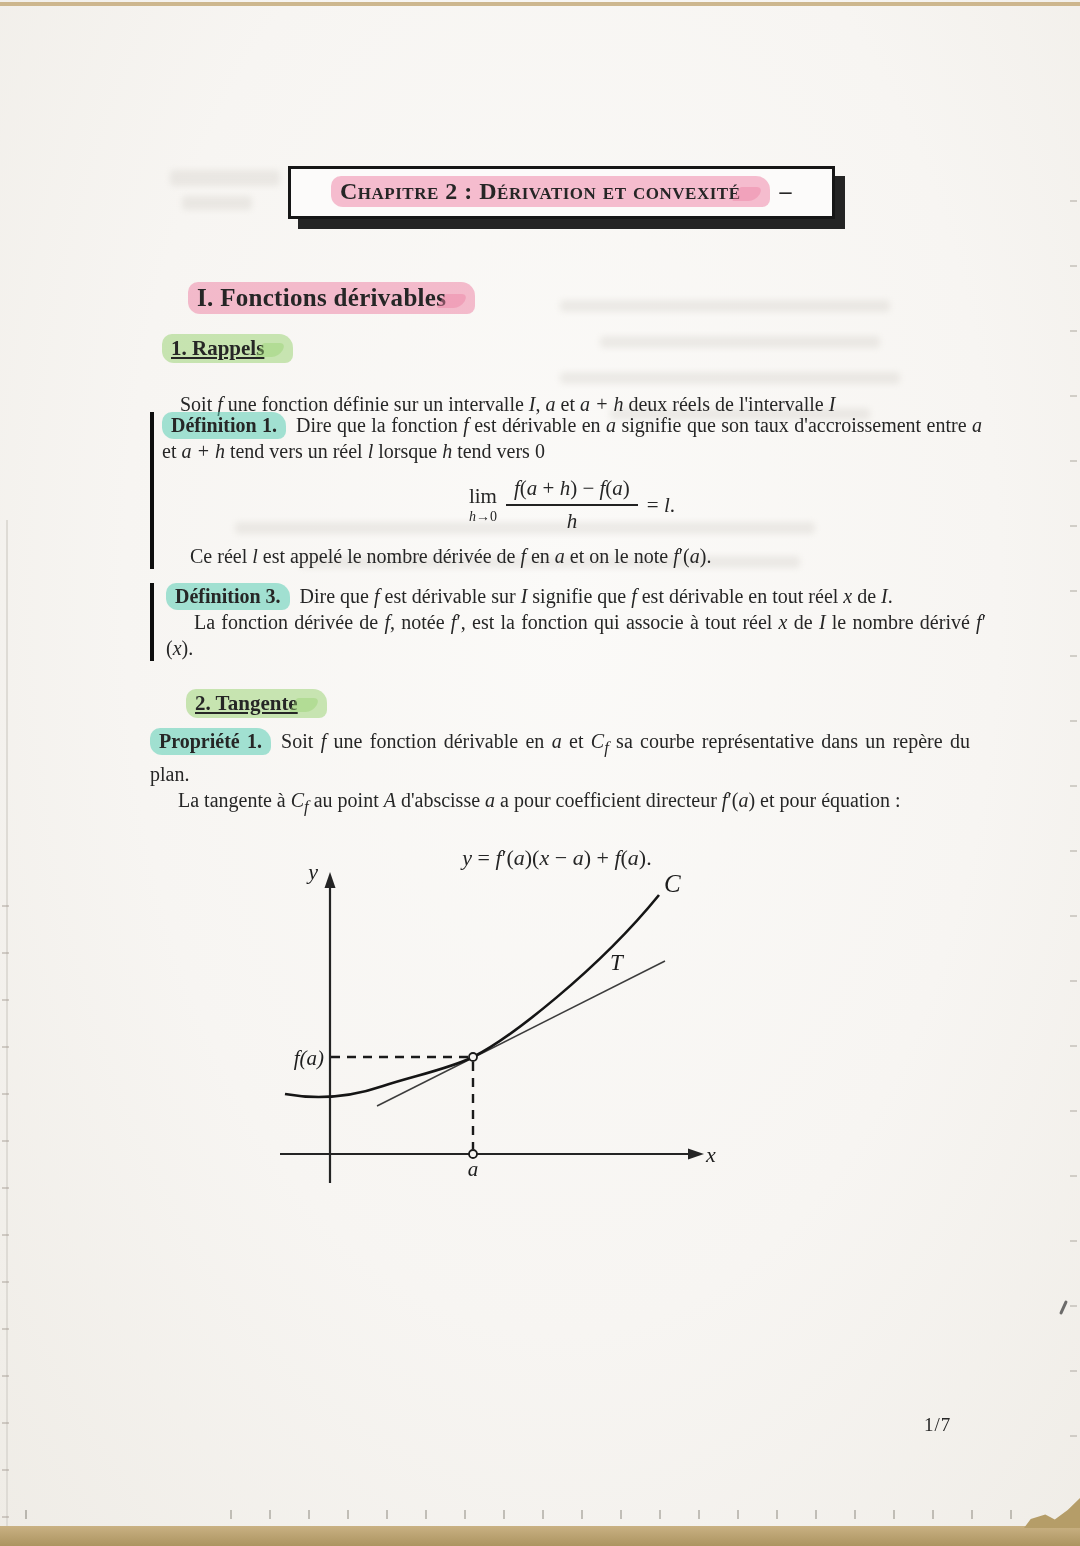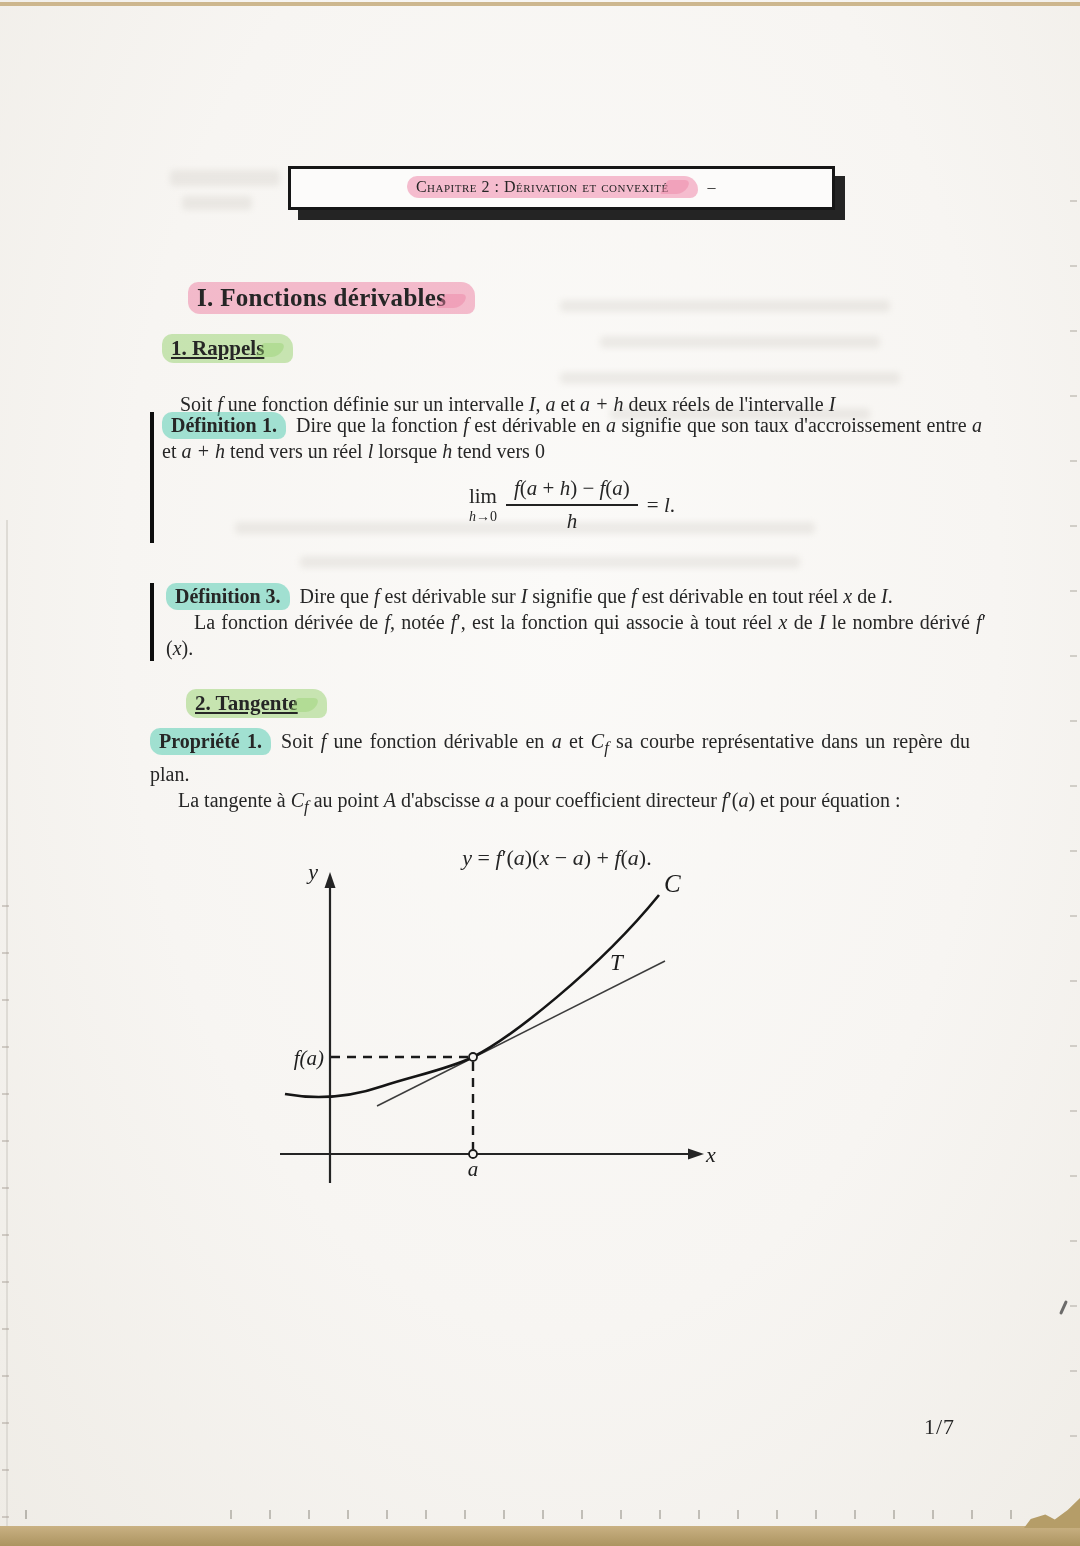--- a/index.html
+++ b/index.html
@@ -19,21 +19,21 @@
   .tail::after{content:""; display:inline-block; width:24px; height:14px; margin-left:-4px;
     transform:skewX(-30deg) translateY(2px); border-radius:2px 8px 8px 2px;}
   .tail-pink::after{background:rgba(238,130,165,0.45);}
   .tail-green::after{background:rgba(150,210,110,0.42);}
   
   .title-box{
     left:288px; top:166px; width:541px; background:#fcfbfa;
     border:3px solid #161616; box-shadow:10px 10px 0 #242424;
     text-align:center; padding:9px 0 11px;
   }
-  .title-line1{font-size:16px; font-variant:small-caps; letter-spacing:.5px; white-space:nowrap;}
+  .title-line1{font-size:24px; font-variant:small-caps; letter-spacing:.5px; white-space:nowrap;font-weight:bold;}
   .title-line1 .dash{margin-left:10px;}
   .title-line2{font-size:21px; margin-top:6px;}
   
   .h1{left:148px; top:284px; font-size:25px; font-weight:bold; letter-spacing:.3px;padding-left:40px;}
   .s-head{font-size:21px; font-weight:bold;text-decoration:underline;}
   .s1{left:162px; top:336px;}
   .s2{left:162px; top:691px;margin-left:24px;}
   
   .bodytext{font-size:20px; line-height:26px; text-align:justify;}
   .intro{left:180px; top:371px; width:800px;}
@@ -51,21 +51,21 @@
   .lim .limword{font-size:21px;}
   .lim .limsub{font-size:14px; margin-top:3px;}
   .frac{display:inline-flex; flex-direction:column; align-items:center; line-height:1.1;}
   .frac .num{padding:0 8px 4px; border-bottom:2px solid #222;}
   .frac .den{padding-top:4px;}
   .equation{left:17px; top:823px; width:1080px; text-align:center; font-size:22px;}
   
   .figure{left:268px; top:858px; width:470px; height:335px;}
   .figure text{font-family:"Liberation Serif","DejaVu Serif",serif; font-style:italic; fill:#1d1d1d;}
   
-  .page-num{left:924px; top:1414px; font-size:22px; letter-spacing:1px;}
+  .page-num{left:924px; top:1414px; font-size:19px; letter-spacing:1px;}
   .top-edge{left:0; top:2px; width:1080px; height:4px; background:#c6ab7c; opacity:.85;}
   .bottom-band{left:0; top:1526px; width:1080px; height:20px;
     background:linear-gradient(#c9b183,#ac9460);}
   .band-bump{right:0; top:1498px; width:56px; height:30px; background:#b59d68;
     clip-path:polygon(100% 0,100% 100%,0 100%,12% 70%,38% 55%,55% 72%,78% 40%);}
   .left-edge-line{left:6px; top:520px; width:2px; height:1026px; background:#dedbd5;}
   .edge-mark{left:1062px; top:1300px; width:3px; height:15px; background:#4a4a4a;
     transform:rotate(24deg); border-radius:2px; opacity:.8;}
   .ghost{background:#a49d93; filter:blur(3px); border-radius:4px; opacity:.16;}
   .tick{position:absolute; background:#8d897f;}
@@ -110,20 +110,21 @@
       <span class="lim">
         <span class="limword">lim</span>
         <span class="limsub rich"><i>h</i>→0</span>
       </span>
       <span class="frac">
         <span class="num rich"><i>f</i>(<i>a</i> + <i>h</i>) − <i>f</i>(<i>a</i>)</span>
         <span class="den rich"><i>h</i></span>
       </span>
       <span class="rich">= <i>l</i>.</span>
     </div>
+    <p class="bodytext indent rich">Ce réel <i>l</i> est appelé le nombre dérivée de <i>f</i> en <i>a</i> et on le note <i>f</i>′(<i>a</i>).</p>
   </div>
 
   <div class="abs block bar def2">
     <p class="bodytext">
       <span class="lbl hl hl-teal">Définition 3.</span><span class="rich">Dire que <i>f</i> est dérivable sur <i>I</i> signifie que <i>f</i> est dérivable en tout réel <i>x</i> de <i>I</i>.</span>
     </p>
     <p class="bodytext indent rich">La fonction dérivée de <i>f</i>, notée <i>f</i>′, est la fonction qui associe à tout réel <i>x</i> de <i>I</i> le nombre dérivé <i>f</i>′(<i>x</i>).</p>
   </div>
 
   <div class="abs s-head s2">

